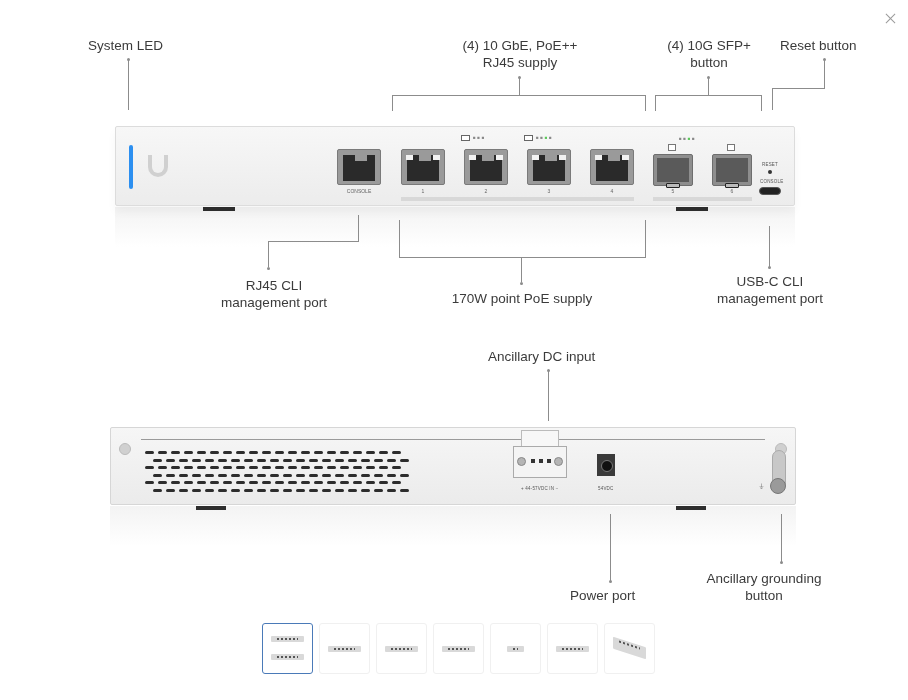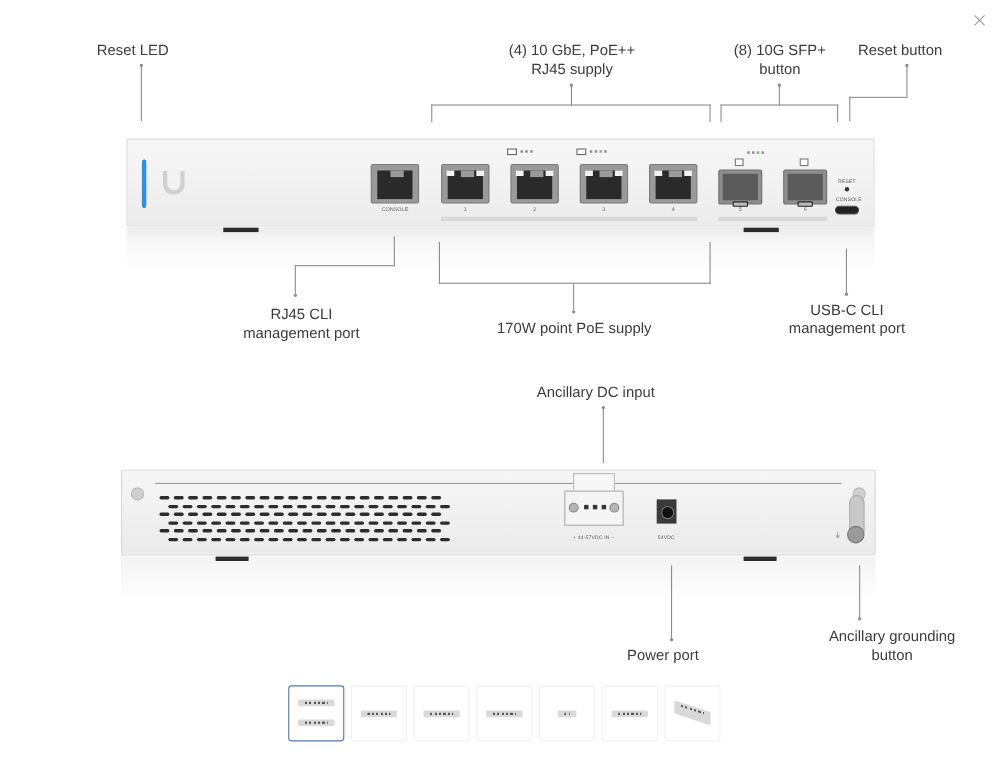--- a/index.html
+++ b/index.html
@@ -59,36 +59,36 @@
   .thumb .mini::after { content: ""; position: absolute; left: 6px; right: 6px; top: 2px; height: 2px; background: repeating-linear-gradient(90deg, #555 0 2px, transparent 2px 4px); }
   .thumb.active .mini.a { top: 12px; }
   .thumb.active .mini.b { top: 30px; }
   .thumb.iso .mini { transform: skewY(18deg); height: 12px; top: 18px; }
 </style>
 </head>
 <body>
 
 <div class="close-btn" title=""></div>
 
-<div class="label" style="left:88px; top:37px;">Reset LED</div>
+<div class="label" style="left:88px; top:37px;">System LED</div>
 <div class="dot" style="left:127px; top:58px;"></div>
 <div class="line" style="left:128px; top:60px; width:1px; height:50px;"></div>
 
 <div class="label" style="left:455px; top:37px; width:130px;">
   <div>(4) 10 GbE, PoE++</div>
   <div>RJ45 supply</div>
 </div>
 <div class="dot" style="left:518px; top:76px;"></div>
 <div class="line" style="left:519px; top:78px; width:1px; height:18px;"></div>
 <div class="line" style="left:392px; top:95px; width:254px; height:1px;"></div>
 <div class="line" style="left:392px; top:95px; width:1px; height:16px;"></div>
 <div class="line" style="left:645px; top:95px; width:1px; height:16px;"></div>
 
 <div class="label" style="left:660px; top:37px; width:98px;">
-  <div>(8) 10G SFP+</div>
+  <div>(4) 10G SFP+</div>
   <div>button</div>
 </div>
 <div class="dot" style="left:707px; top:76px;"></div>
 <div class="line" style="left:708px; top:78px; width:1px; height:18px;"></div>
 <div class="line" style="left:655px; top:95px; width:107px; height:1px;"></div>
 <div class="line" style="left:655px; top:95px; width:1px; height:16px;"></div>
 <div class="line" style="left:761px; top:95px; width:1px; height:16px;"></div>
 
 <div class="label" style="left:780px; top:37px;">Reset button</div>
 <div class="dot" style="left:823px; top:58px;"></div>
@@ -336,21 +336,21 @@
   <div class="ground-screw"></div>
   <div class="tiny" style="left:648px; top:55px; font-size:7px;">⏚</div>
 </div>
 
 <div class="line" style="left:610px; top:514px; width:1px; height:68px;"></div>
 <div class="dot" style="left:609px; top:580px;"></div>
 <div class="label" style="left:570px; top:587px;">Power port</div>
 
 <div class="line" style="left:781px; top:514px; width:1px; height:48px;"></div>
 <div class="dot" style="left:780px; top:561px;"></div>
-<div class="label" style="left:743px; top:570px; width:136px;">
+<div class="label" style="left:696px; top:570px; width:136px;">
   <div>Ancillary grounding</div>
   <div>button</div>
 </div>
 
 <div class="thumbs">
   <div class="thumb active">
       <div class="mini a"></div>
       <div class="mini b"></div>
     </div>
   <div class="thumb">

